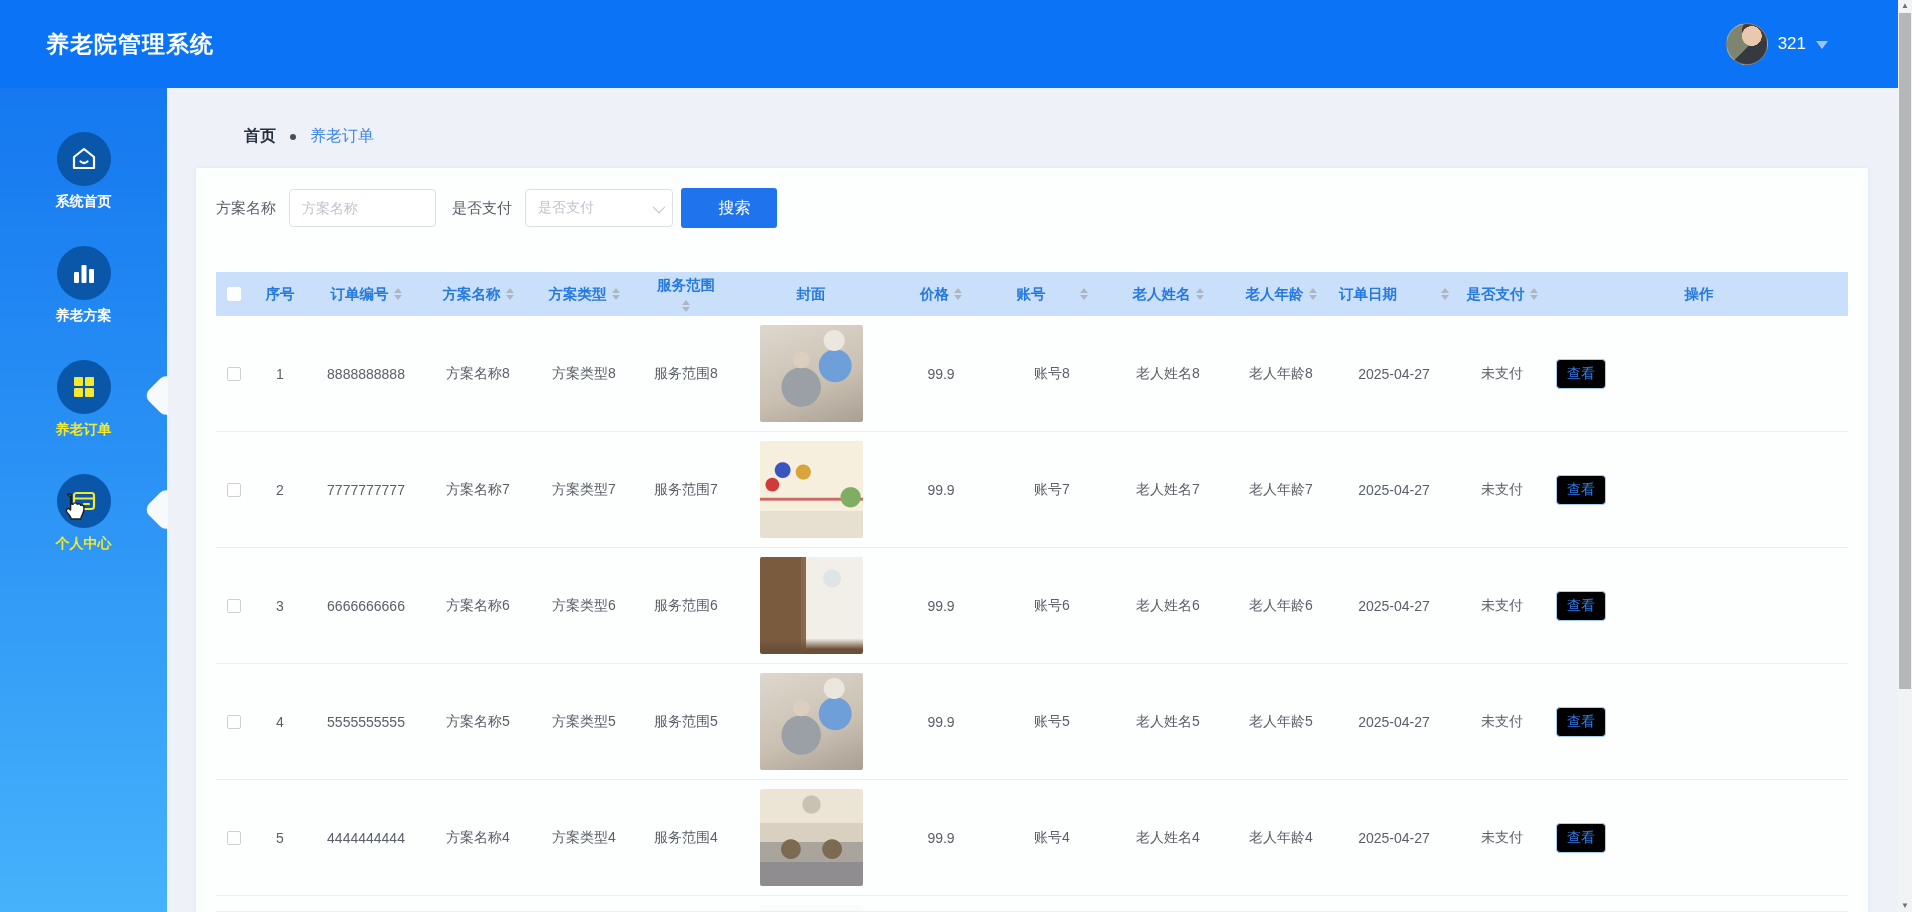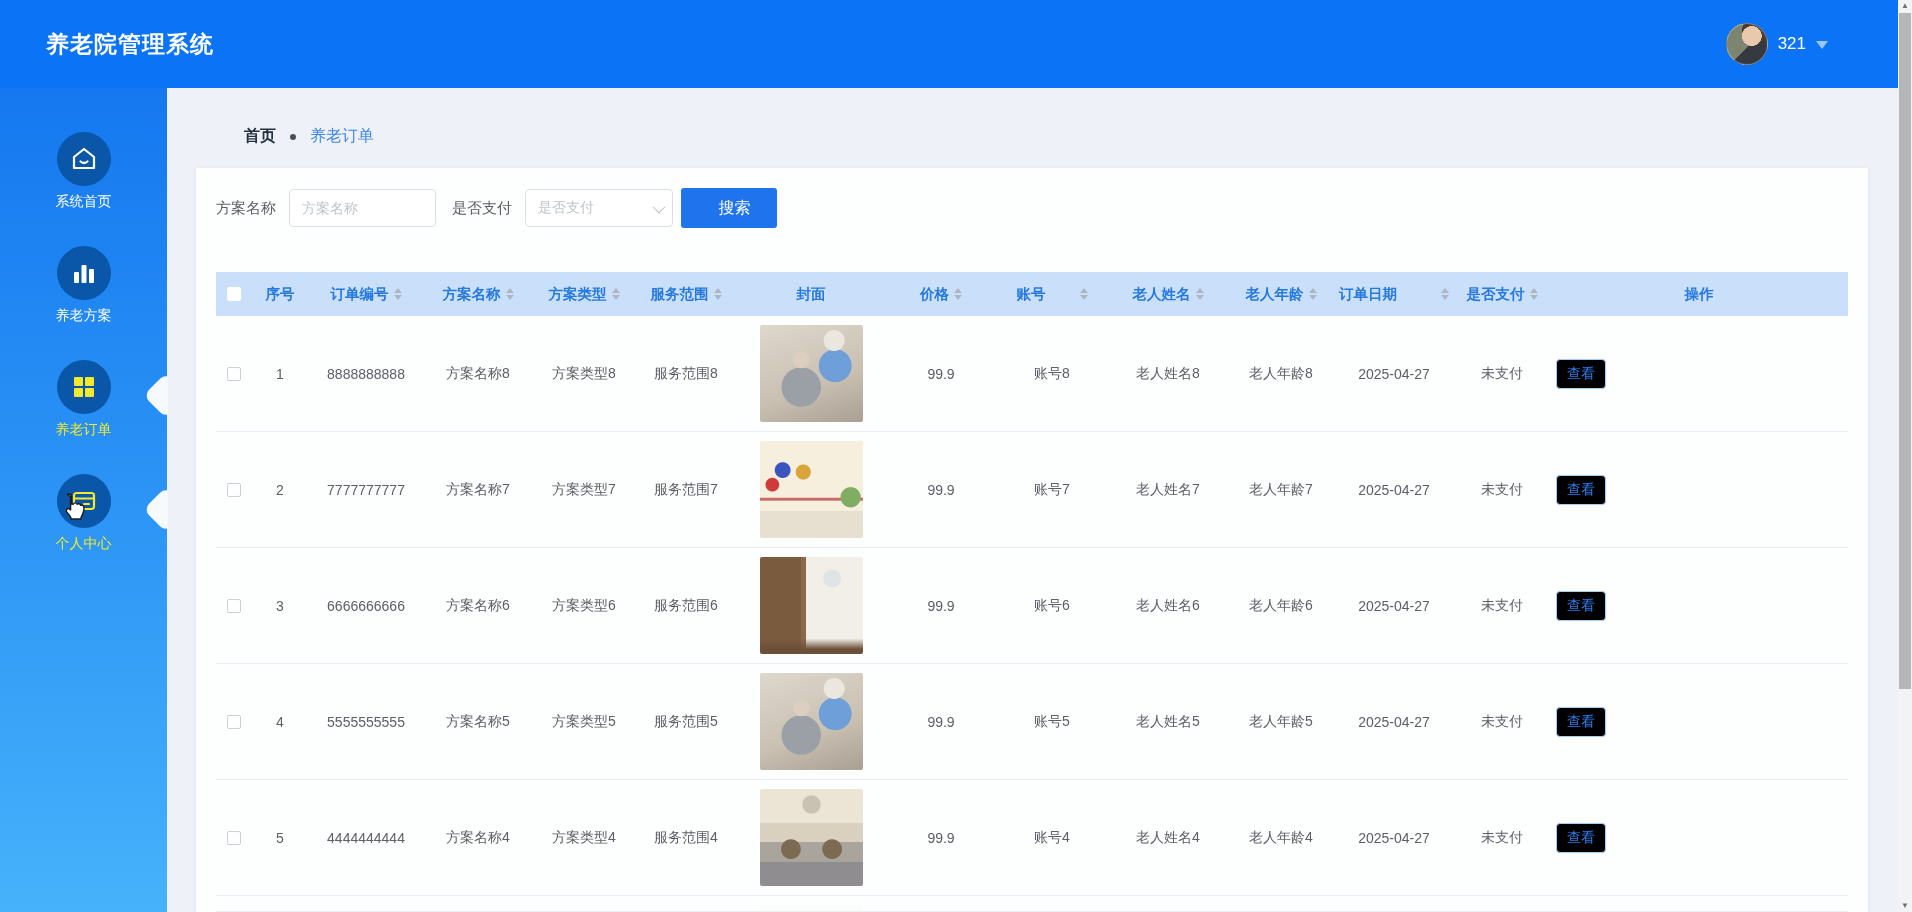--- a/index.html
+++ b/index.html
@@ -22,21 +22,21 @@
     border-top:8px solid #9cc6fb; margin-top:2px; }
 
   
   .sidebar { position:absolute; left:0; top:88px; width:167px; height:824px;
     background:linear-gradient(180deg,#1578f0 0%, #2e97f6 55%, #46b2fb 100%); z-index:20; }
   .side-item { position:relative; height:114px; margin-top:0; display:flex; flex-direction:column;
     align-items:center; justify-content:center; cursor:pointer; }
   .side-item:first-child { margin-top:26px; }
   .icon-circle { width:54px; height:54px; border-radius:50%; background:#0a56a8;
     display:flex; align-items:center; justify-content:center; }
-  .side-label { margin-top:7px; font-size:14px; color:#fff; }
+  .side-label { margin-top:7px; font-size:14px; color:#fff;font-weight:bold; }
   .side-item.hl .side-label { color:#f4e92c; }
   .notch { position:absolute; right:-1px; top:50%; width:30px; height:44px; transform:translateY(-58%);
     overflow:hidden; }
   .notch::before { content:""; position:absolute; left:12px; top:6px; width:32px; height:32px;
     background:#f7fafd; border-radius:8px; transform:rotate(45deg); }
 
   
   .content-bg { position:absolute; left:167px; top:88px; width:1731px; height:824px; background:#eef2f8; }
   .breadcrumb { position:absolute; left:49px; top:38px; display:flex; align-items:center; gap:14px;margin-left:28px; }
   .bc-home { font-size:16px; font-weight:bold; color:#27303f; }
@@ -233,21 +233,21 @@
               <i class="dn"></i>
             </span>
           </div>
           <div class="th" style="width: 104px;">
             <span>方案类型</span>
             <span class="sort">
               <i class="up"></i>
               <i class="dn"></i>
             </span>
           </div>
-          <div class="th" style="width: 100px;">
+          <div class="th" style="width: 100px; flex-direction: column;">
             <span>服务范围</span>
             <span class="sort">
               <i class="up"></i>
               <i class="dn"></i>
             </span>
           </div>
           <div class="th" style="width: 150px;">
             <span>封面</span>
           </div>
           <div class="th" style="width: 110px;">

